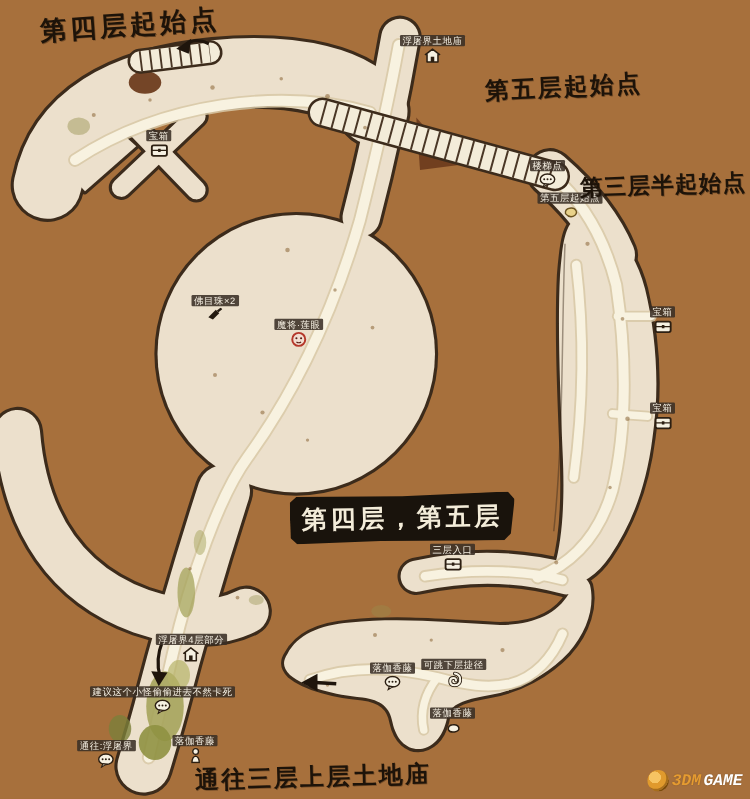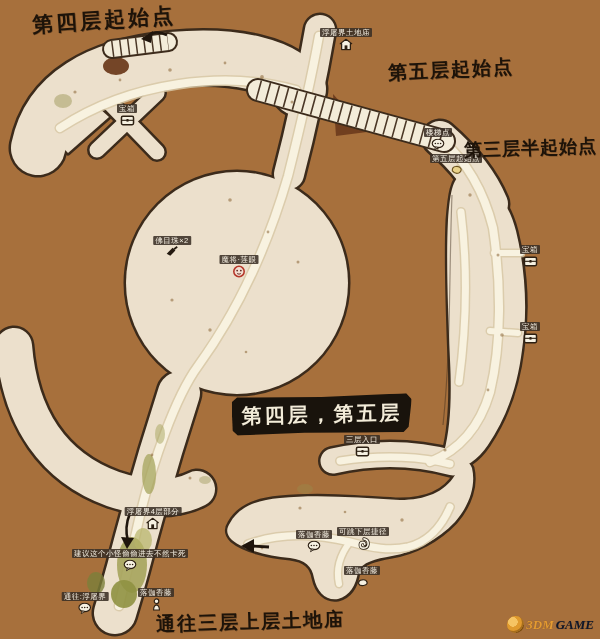--- a/index.html
+++ b/index.html
@@ -42,29 +42,29 @@
     display:inline-block;background:rgba(58,47,37,.88);color:#f5efe2;
     font-size:7.5px;line-height:1.25;padding:0 2px;border-radius:1px;
     white-space:nowrap;letter-spacing:0.5px;
   }
   .marker svg{display:block;}
 
   
   .watermark{
     position:absolute;right:6px;bottom:6px;z-index:7;
     display:flex;align-items:center;gap:2px;
-    font-family:Liberation Serif, serif;font-style:italic;font-weight:bold;font-size:13px;
+    font-family:Liberation Mono, monospace;font-style:italic;font-weight:bold;font-size:13px;
   }
   .wm-logo{
     width:17px;height:17px;border-radius:50%;
     background:radial-gradient(circle at 35% 35%, #f6c463 0 30%, #e09a2d 31% 70%, #9c6513 71% 100%);
     box-shadow:inset -2px -2px 0 rgba(60,30,0,.35);
   }
   .wm-brand{color:#e59b31;text-shadow:0 0 1px rgba(0,0,0,.3);}
-  .wm-suffix{color:#0f172a;text-shadow:0 0 1px rgba(0,0,0,.3);}
+  .wm-suffix{color:#ffffff;text-shadow:0 0 1px rgba(0,0,0,.3);}
 </style>
 </head>
 <body>
 
 <div class="stage">
 
   <svg class="map" viewBox="0 0 600 639" width="600" height="639">
     <defs>
       <symbol id="sym-chest" viewBox="0 0 16 14">
         <rect x="1.5" y="2.5" width="13" height="9" rx="1.5" fill="#f6f1e2" stroke="#2c1f12" stroke-width="1.6"></rect>

